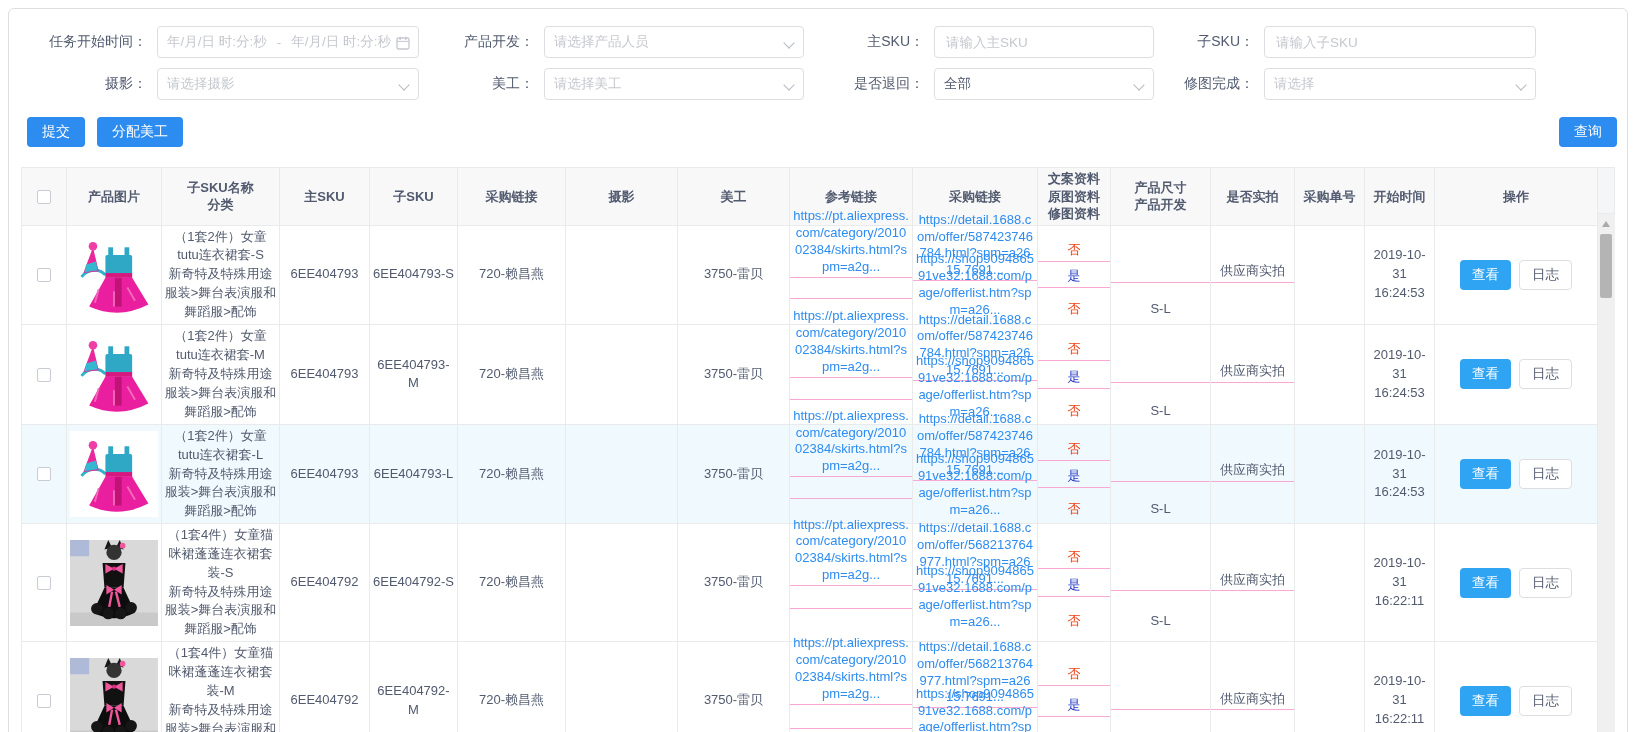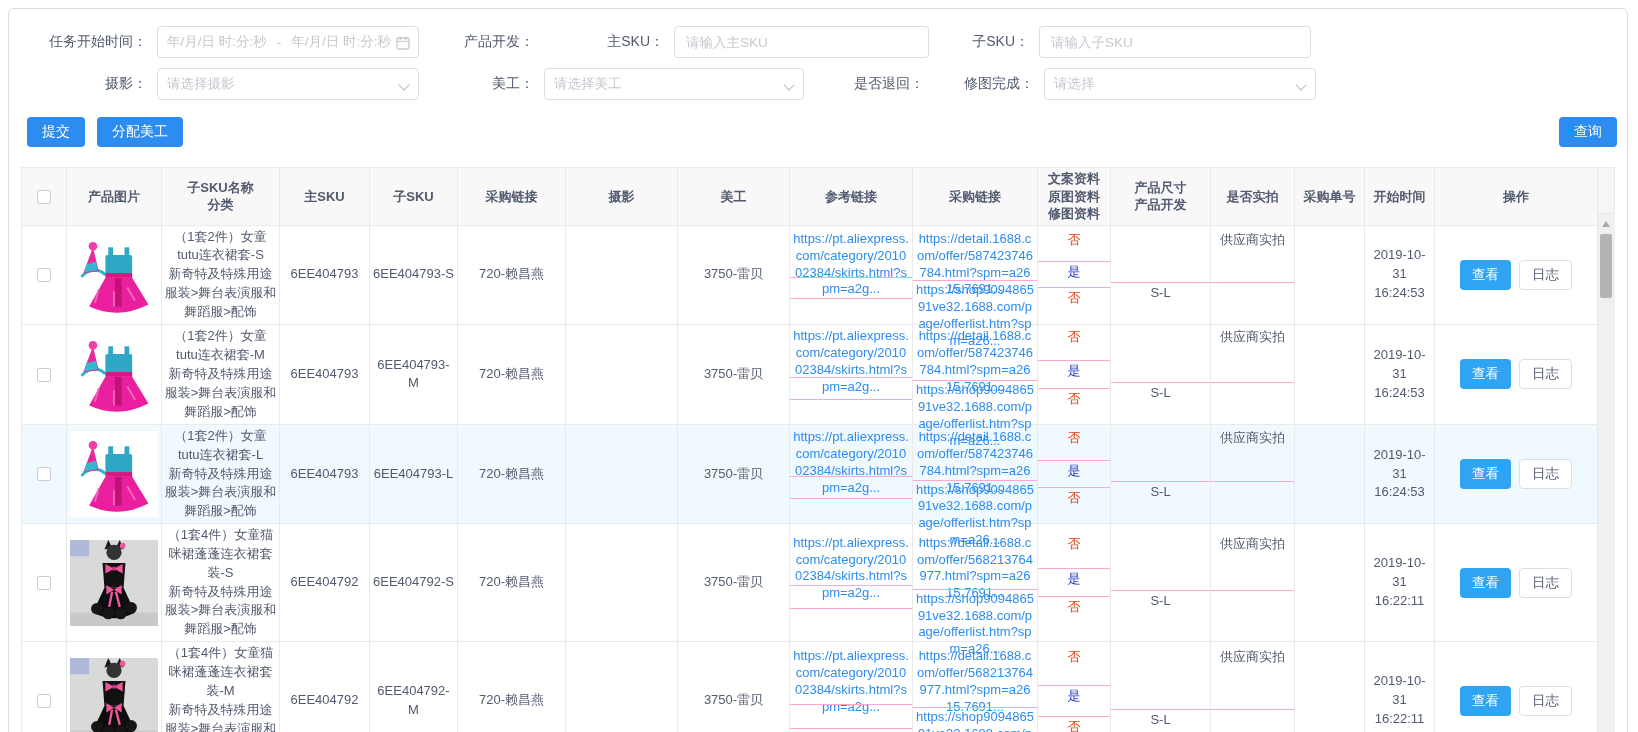--- a/index.html
+++ b/index.html
@@ -12,21 +12,21 @@
     margin:8px;width:1620px;height:900px;box-sizing:border-box;
     border:1px solid #dcdee2;border-radius:6px;
   }
   
   .filters{padding:12px 10px 4px 0;}
   .f-row{display:flex;align-items:center;height:42px;}
   .fg{display:flex;align-items:center;}
   .fl{text-align:right;padding-right:10px;box-sizing:border-box;color:#515a6e;white-space:nowrap;}
   .w1 .fl{width:148px}.w1 .ctrl{width:262px}
   .w2 .fl{width:125px}.w2 .ctrl{width:260px}
-  .w3 .fl{width:130px}.w3 .ctrl{width:255px}
+  .w3 .fl{width:130px}.w3 .ctrl{width:220px}
   .w4 .fl{width:110px}.w4 .ctrl{width:272px}
   .ctrl{height:32px;box-sizing:border-box;border:1px solid #dcdee2;border-radius:4px;
     background:#fff;display:flex;align-items:center;padding:0 9px;position:relative;}
   .ph{color:#c5c8ce;font-size:13.5px;white-space:nowrap;overflow:hidden;}
   .val{color:#515a6e;font-size:13.5px;}
   .ctrl input{border:none;outline:none;width:100%;font:inherit;font-size:13.5px;color:#515a6e;background:transparent;}
   .ctrl input::placeholder{color:#c5c8ce;}
   .daterange{justify-content:flex-start;gap:10px;}
   .sep{color:#c5c8ce;}
   .chevron{position:absolute;right:10px;top:12px;width:7px;height:7px;
@@ -40,21 +40,21 @@
   .btn-query{margin-left:auto;}
   
   .table-area{display:flex;align-items:stretch;margin:20px 12px 0 12px;}
   table{border-collapse:collapse;table-layout:fixed;width:1579px;font-size:13px;}
   th,td{border:1px solid #e8eaec;text-align:center;vertical-align:middle;box-sizing:border-box;}
   th{background:#f8f8f9;color:#515a6e;font-weight:700;height:47px;padding:2px;font-size:13px;line-height:1.35;}
   td{color:#515a6e;padding:2px;background:#fff;line-height:1.45;}
   tr.hl td{background:#f0f9fe;}
   td.p0{padding:0;}
   .subcol{display:flex;flex-direction:column;width:100%;}
-  .sub{display:flex;align-items:flex-start;justify-content:center;flex-basis:0;min-height:0;padding:1px 3px;box-sizing:border-box;}
+  .sub{display:flex;align-items:flex-end;justify-content:center;flex-basis:0;min-height:0;padding:1px 3px;box-sizing:border-box;}
   .sub + .sub{border-top:1px solid #f9a8d4;}
   a.link{color:#2d8cf0;text-decoration:none;word-break:break-all;font-size:13px;line-height:1.3;display:block;}
   .flag-no{color:#ed4014;}
   .flag-yes{color:#2135c4;}
   .pname{line-height:1.45;}
   .pcat{line-height:1.45;}
   .imgbox{display:flex;align-items:center;justify-content:center;}
   .cellbtns{display:flex;align-items:center;justify-content:center;gap:8px;}
   .btn-view{background:#2fa4f3;color:#fff;height:30px;padding:0 12px;border:none;border-radius:4px;font-size:13.5px;cursor:pointer;font-family:inherit;}
   .btn-log{background:#fff;color:#515a6e;height:30px;padding:0 12px;border:1px solid #dcdee2;border-radius:4px;font-size:13.5px;cursor:pointer;font-family:inherit;}
@@ -86,20 +86,24 @@
                 <rect x="1" y="2" width="12" height="11" rx="1.5" fill="none" stroke="#c5c8ce" stroke-width="1.3"></rect>
                 <line x1="4.2" y1="0.8" x2="4.2" y2="4" stroke="#c5c8ce" stroke-width="1.3"></line>
                 <line x1="9.8" y1="0.8" x2="9.8" y2="4" stroke="#c5c8ce" stroke-width="1.3"></line>
                 <line x1="1" y1="5.4" x2="13" y2="5.4" stroke="#c5c8ce" stroke-width="1"></line>
               </svg>
           </span>
         </div>
       </div>
       <div class="fg w2">
         <span class="fl">产品开发：</span>
+        <div class="ctrl">
+          <span class="ph">请选择产品人员</span>
+          <span class="chevron"></span>
+        </div>
       </div>
       <div class="fg w3">
         <span class="fl">主SKU：</span>
         <div class="ctrl">
           <input type="text" placeholder="请输入主SKU" style="">
         </div>
       </div>
       <div class="fg w4">
         <span class="fl">子SKU：</span>
         <div class="ctrl">
@@ -117,20 +121,24 @@
       </div>
       <div class="fg w2">
         <span class="fl">美工：</span>
         <div class="ctrl">
           <span class="ph">请选择美工</span>
           <span class="chevron"></span>
         </div>
       </div>
       <div class="fg w3">
         <span class="fl">是否退回：</span>
+        <div class="ctrl">
+          <span class="val">全部</span>
+          <span class="chevron"></span>
+        </div>
       </div>
       <div class="fg w4">
         <span class="fl">修图完成：</span>
         <div class="ctrl">
           <span class="ph">请选择</span>
           <span class="chevron"></span>
         </div>
       </div>
     </div>
   </div>

